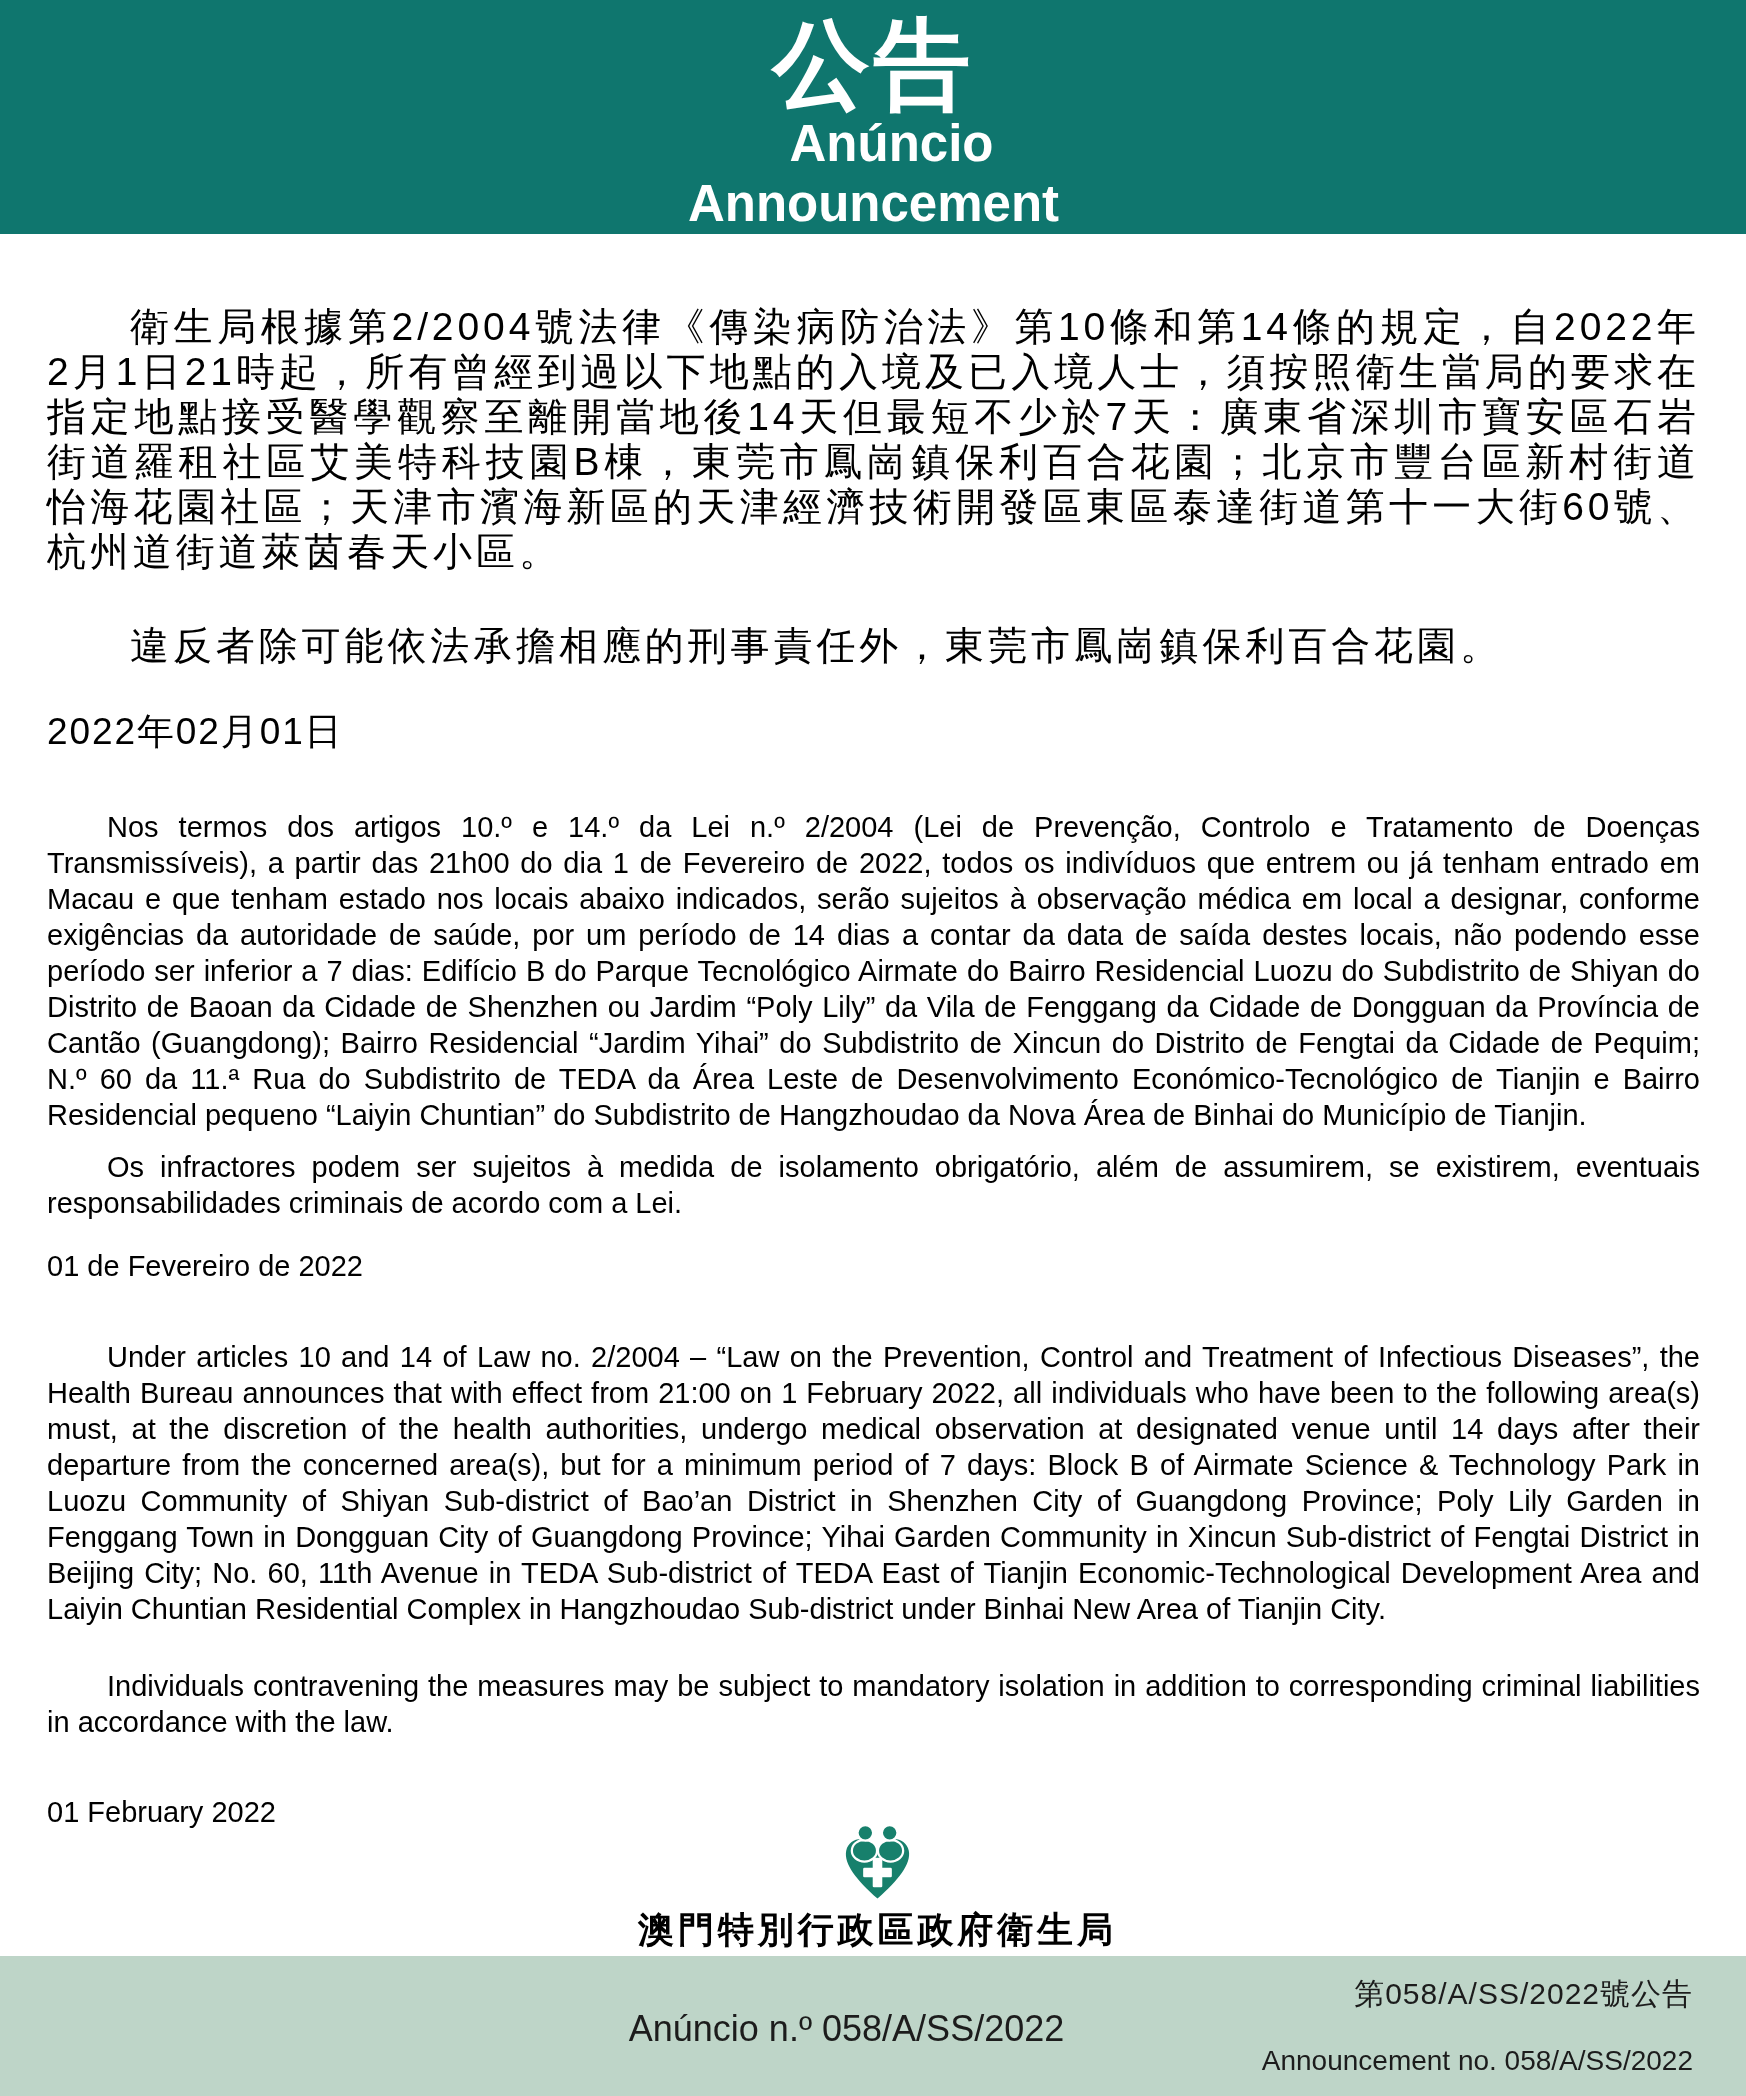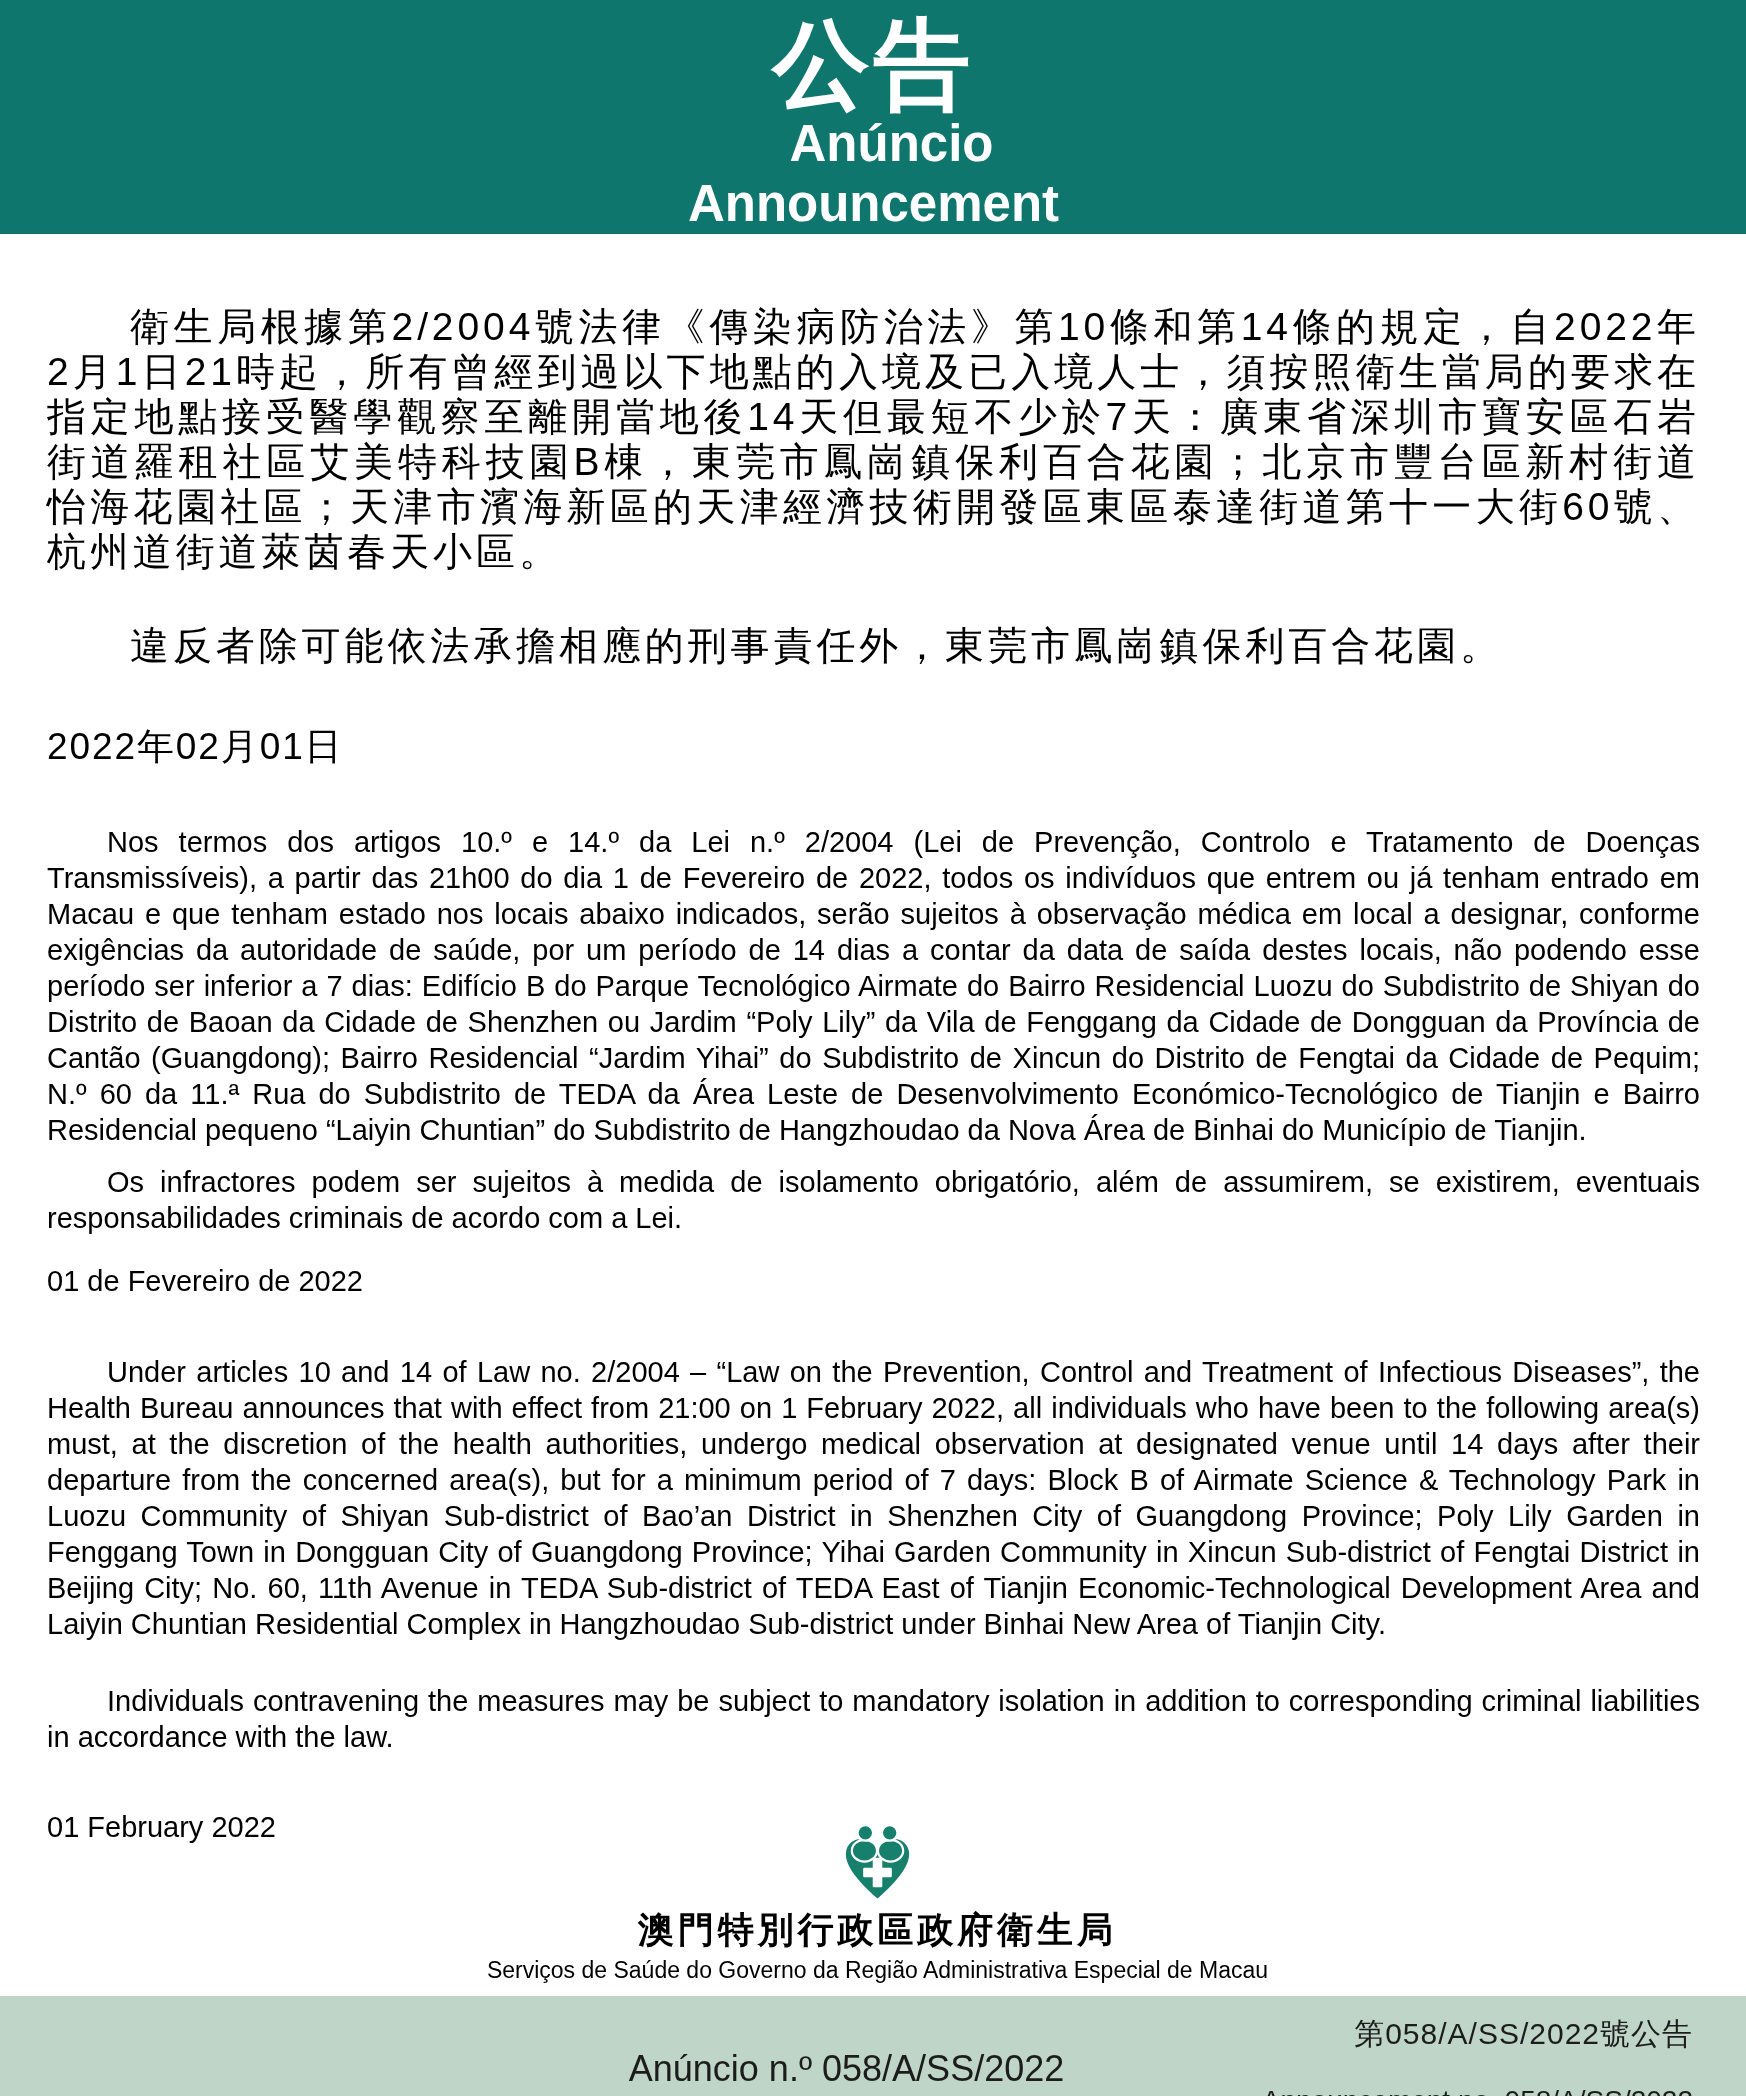--- a/index.html
+++ b/index.html
@@ -46,21 +46,21 @@
     font-size: 39px;
     line-height: 45px;
     letter-spacing: 3.9px;
     text-align: justify;
   }
   .cn.p1 { margin-top: 70px; text-indent: 83px; }
   .cn.p2 { margin-top: 49px; text-indent: 83px; }
   .cn-date {
     font-size: 37px;
     letter-spacing: 1.9px;
-    margin-top: 54px;
+    margin-top: 39px;
   }
   .latin {
     font-size: 29px;
     line-height: 36px;
     text-align: justify;
     text-indent: 60px;
   }
   .latin.pt1 { margin-top: 52px; }
   .latin.pt2 { margin-top: 15.5px; }
   .latin-date { font-size: 29px; }
@@ -86,21 +86,21 @@
   .org .pt-name {
     font-size: 23px;
     margin-top: 1.9px;
   }
   
   .footer {
     position: absolute;
     bottom: 0;
     left: 0;
     width: 100%;
-    height: 100px;
+    height: 140px;
     background: #bed5c8;
     color: #1c1c1c;
     text-align: right;
     padding: 17.5px 54px 0 0;
   }
   .footer .ref-zh { font-size: 30px; line-height: 39px; letter-spacing: 1px; }
   .footer .ref-pt { font-size: 36px; line-height: 32px; text-align: center; }
   .footer .ref-en { font-size: 28px; line-height: 32px; }
 </style>
 </head>

